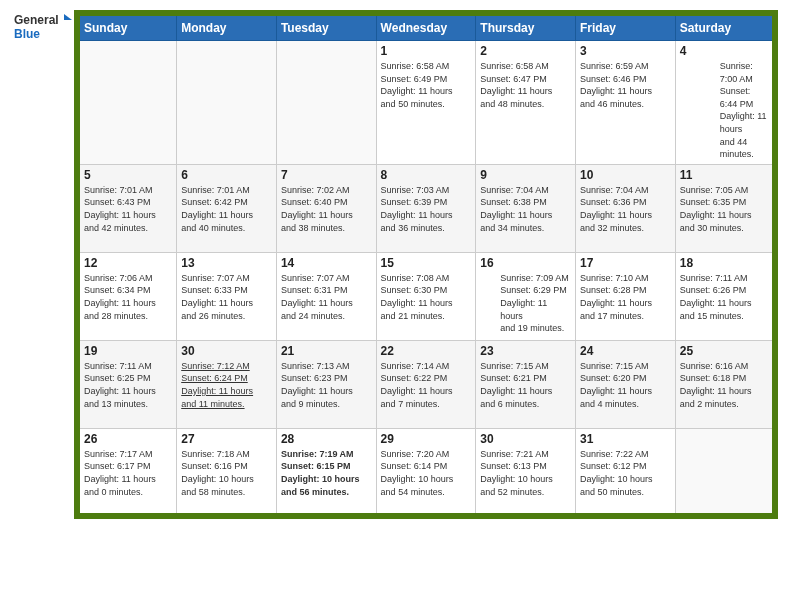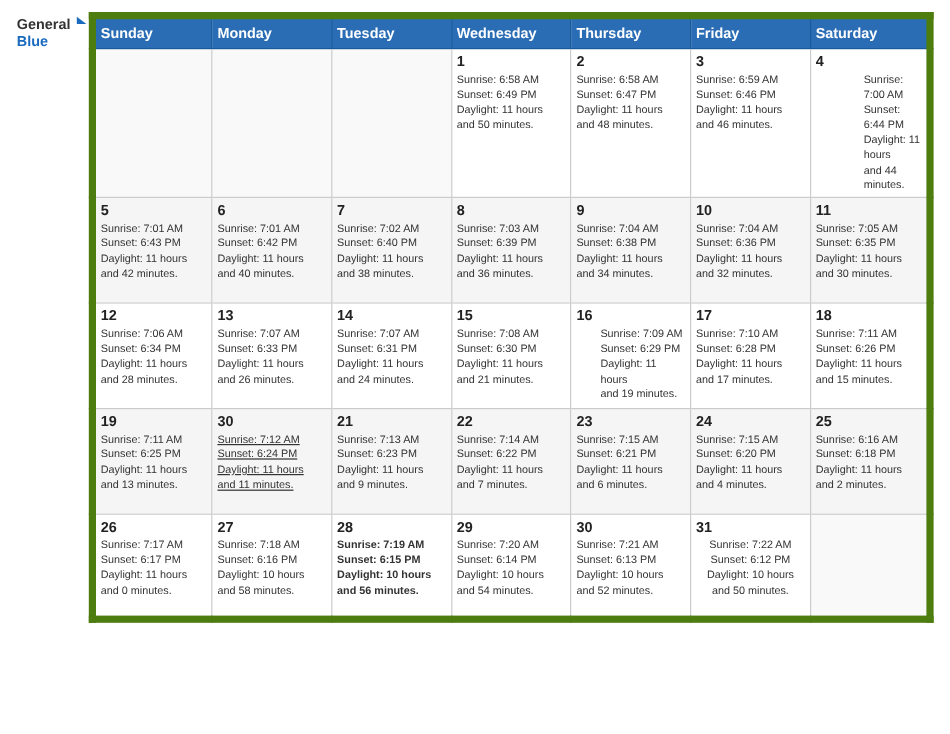--- a/index.html
+++ b/index.html
@@ -336,21 +336,21 @@
           </td>
           <td>
             <div class="day-number">30</div>
             <div class="day-info" style="white-space: pre-line;">Sunrise: 7:21 AM
 Sunset: 6:13 PM
 Daylight: 10 hours
 and 52 minutes.</div>
           </td>
           <td>
             <div class="day-number">31</div>
-            <div class="day-info" style="white-space: pre-line; text-align: center;">Sunrise: 7:22 AM
+            <div class="day-info" style="white-space: pre-line;">Sunrise: 7:22 AM
 Sunset: 6:12 PM
 Daylight: 10 hours
 and 50 minutes.</div>
           </td>
           <td class="empty"></td>
         </tr>
       </tbody>
   </table>
 </div>
 

